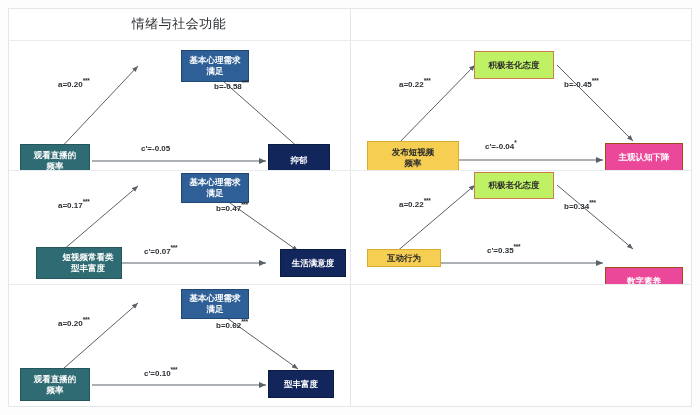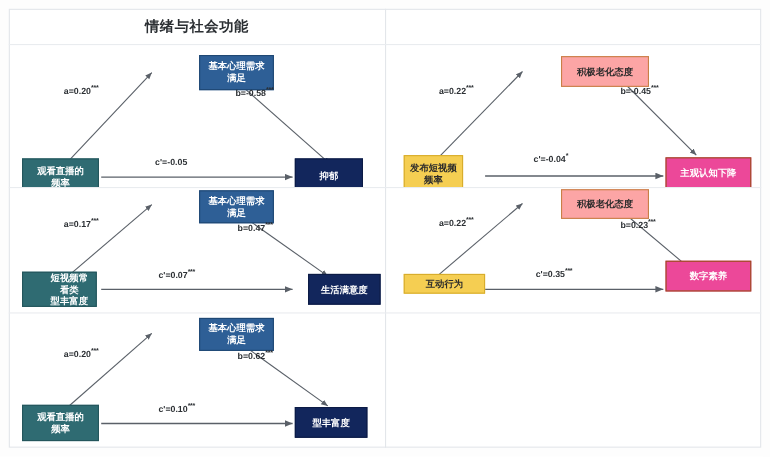--- a/index.html
+++ b/index.html
@@ -18,21 +18,21 @@
   }
   .vdiv{position:absolute;left:350px;top:8px;width:1px;height:399px;background:#e3e6ea;}
   .hdiv{position:absolute;left:8px;width:684px;height:1px;background:#e9ecef;}
   .hdiv.h0{top:40px;}
   .hdiv.h1{top:170px;}
   .hdiv.h2{top:284px;}
 
   
   .hdr{
     position:absolute;top:8px;height:32px;line-height:32px;
-    text-align:center;font-size:13px;font-weight:bold;color:#2b2f33;
+    text-align:center;font-size:13px;font-weight:normal;color:#2b2f33;
     letter-spacing:.5px;
   }
   .hdr.left{left:8px;width:342px;}
   .hdr.right{left:351px;width:341px;}
 
   
   .panel{position:absolute;overflow:hidden;}
   .p-tl{left:8px;  top:41px;  width:342px;height:129px;}
   .p-tr{left:351px;top:41px;  width:341px;height:129px;}
   .p-ml{left:8px;  top:171px; width:342px;height:113px;}
@@ -46,21 +46,21 @@
   .node{
     position:absolute;box-sizing:border-box;
     display:flex;align-items:center;justify-content:center;
     text-align:center;font-size:8.5px;font-weight:bold;
     line-height:1.25;padding:2px 3px;
     border:1px solid rgba(0,0,0,.30);
   }
   .n-teal   {background:#2f6b72;color:#ffffff;border-color:#24565c;}
   .n-blue   {background:#2e5f96;color:#ffffff;border-color:#1f4874;margin-left:44px;}
   .n-navy   {background:#12265c;color:#ffffff;border-color:#0c1b45;}
-  .n-orange {background:#fca5a5;color:#2b2b2b;border-color:#c97f46;margin-left:36px;}
+  .n-orange {background:#bef264;color:#2b2b2b;border-color:#c97f46;}
   .n-yellow {background:#f5ce52;color:#2b2b2b;border-color:#d8ad2c;}
   .n-burnt  {background:#ec4899;color:#ffffff;border-color:#9c4d1c;}
 
   
   .plabel{
     position:absolute;font-size:8px;font-weight:bold;color:#2b2f33;
     white-space:nowrap;
   }
   .plabel .star{font-size:6.5px;vertical-align:super;letter-spacing:-.3px;}
 </style>
@@ -102,67 +102,67 @@
     </div>
   </div>
 
   <div class="panel p-tr">
     <svg class="edges" viewBox="0 0 341 129" preserveAspectRatio="none">
       <line x1="44" y1="106" x2="124" y2="24" stroke="#5a6068" stroke-width="1" marker-end="url(#ar1)"></line>
       <line x1="206" y1="24" x2="282" y2="100" stroke="#5a6068" stroke-width="1" marker-end="url(#ar1)"></line>
       <line x1="90" y1="119" x2="252" y2="119" stroke="#5a6068" stroke-width="1.2" marker-end="url(#ar1)"></line>
     </svg>
     <div class="node n-orange" style="left:123px;top:10px;width:80px;height:28px;">积极老化态度</div>
-    <div class="node n-yellow" style="left:16px;top:100px;width:54px;height:34px;">发布短视频<br>频率</div>
+    <div class="node n-yellow" style="left:16px;top:100px;width:92px;height:34px;">发布短视频<br>频率</div>
     <div class="node n-burnt" style="left:254px;top:102px;width:78px;height:28px;">主观认知下降</div>
     <div class="plabel" style="left:48px;top:36px;">
       <span>a=0.22</span><span class="star">***</span>
     </div>
     <div class="plabel" style="left:213px;top:36px;">
       <span>b=-0.45</span><span class="star">***</span>
     </div>
     <div class="plabel" style="left:134px;top:98px;">
       <span>c'=-0.04</span><span class="star">*</span>
     </div>
   </div>
 
   <div class="panel p-ml">
     <svg class="edges" viewBox="0 0 342 113" preserveAspectRatio="none">
       <line x1="48" y1="85" x2="130" y2="15" stroke="#5a6068" stroke-width="1" marker-end="url(#ar1)"></line>
       <line x1="198" y1="15" x2="290" y2="80" stroke="#5a6068" stroke-width="1" marker-end="url(#ar1)"></line>
       <line x1="84" y1="92" x2="258" y2="92" stroke="#5a6068" stroke-width="1.2" marker-end="url(#ar1)"></line>
     </svg>
     <div class="node n-blue" style="left:129px;top:2px;width:68px;height:30px;">基本心理需求<br>满足</div>
-    <div class="node n-teal" style="left:12px;top:76px;width:68px;height:32px;padding-left:21px;">短视频常看类<br>型丰富度</div>
+    <div class="node n-teal" style="left:28px;top:76px;width:86px;height:32px;padding-left:21px;">短视频常看类<br>型丰富度</div>
     <div class="node n-navy" style="left:272px;top:78px;width:66px;height:28px;">生活满意度</div>
     <div class="plabel" style="left:50px;top:27px;">
       <span>a=0.17</span><span class="star">***</span>
     </div>
     <div class="plabel" style="left:208px;top:30px;">
       <span>b=0.47</span><span class="star">***</span>
     </div>
     <div class="plabel" style="left:136px;top:73px;">
       <span>c'=0.07</span><span class="star">***</span>
     </div>
   </div>
 
   <div class="panel p-mr">
     <svg class="edges" viewBox="0 0 341 113" preserveAspectRatio="none">
       <line x1="44" y1="82" x2="124" y2="14" stroke="#5a6068" stroke-width="1" marker-end="url(#ar1)"></line>
       <line x1="206" y1="14" x2="282" y2="78" stroke="#5a6068" stroke-width="1" marker-end="url(#ar1)"></line>
       <line x1="90" y1="92" x2="252" y2="92" stroke="#5a6068" stroke-width="1.2" marker-end="url(#ar1)"></line>
     </svg>
     <div class="node n-orange" style="left:123px;top:1px;width:80px;height:27px;">积极老化态度</div>
     <div class="node n-yellow" style="left:16px;top:78px;width:74px;height:18px;">互动行为</div>
-    <div class="node n-burnt" style="left:254px;top:66px;width:78px;height:28px;">数字素养</div>
+    <div class="node n-burnt" style="left:254px;top:96px;width:78px;height:28px;">数字素养</div>
     <div class="plabel" style="left:48px;top:26px;">
       <span>a=0.22</span><span class="star">***</span>
     </div>
     <div class="plabel" style="left:213px;top:28px;">
-      <span>b=0.23</span><span class="star">***</span>
+      <span>b=0.34</span><span class="star">***</span>
     </div>
     <div class="plabel" style="left:136px;top:72px;">
       <span>c'=0.35</span><span class="star">***</span>
     </div>
   </div>
 
   <div class="panel p-bl">
     <svg class="edges" viewBox="0 0 342 122" preserveAspectRatio="none">
       <line x1="48" y1="90" x2="130" y2="18" stroke="#5a6068" stroke-width="1" marker-end="url(#ar1)"></line>
       <line x1="198" y1="18" x2="290" y2="84" stroke="#5a6068" stroke-width="1" marker-end="url(#ar1)"></line>

